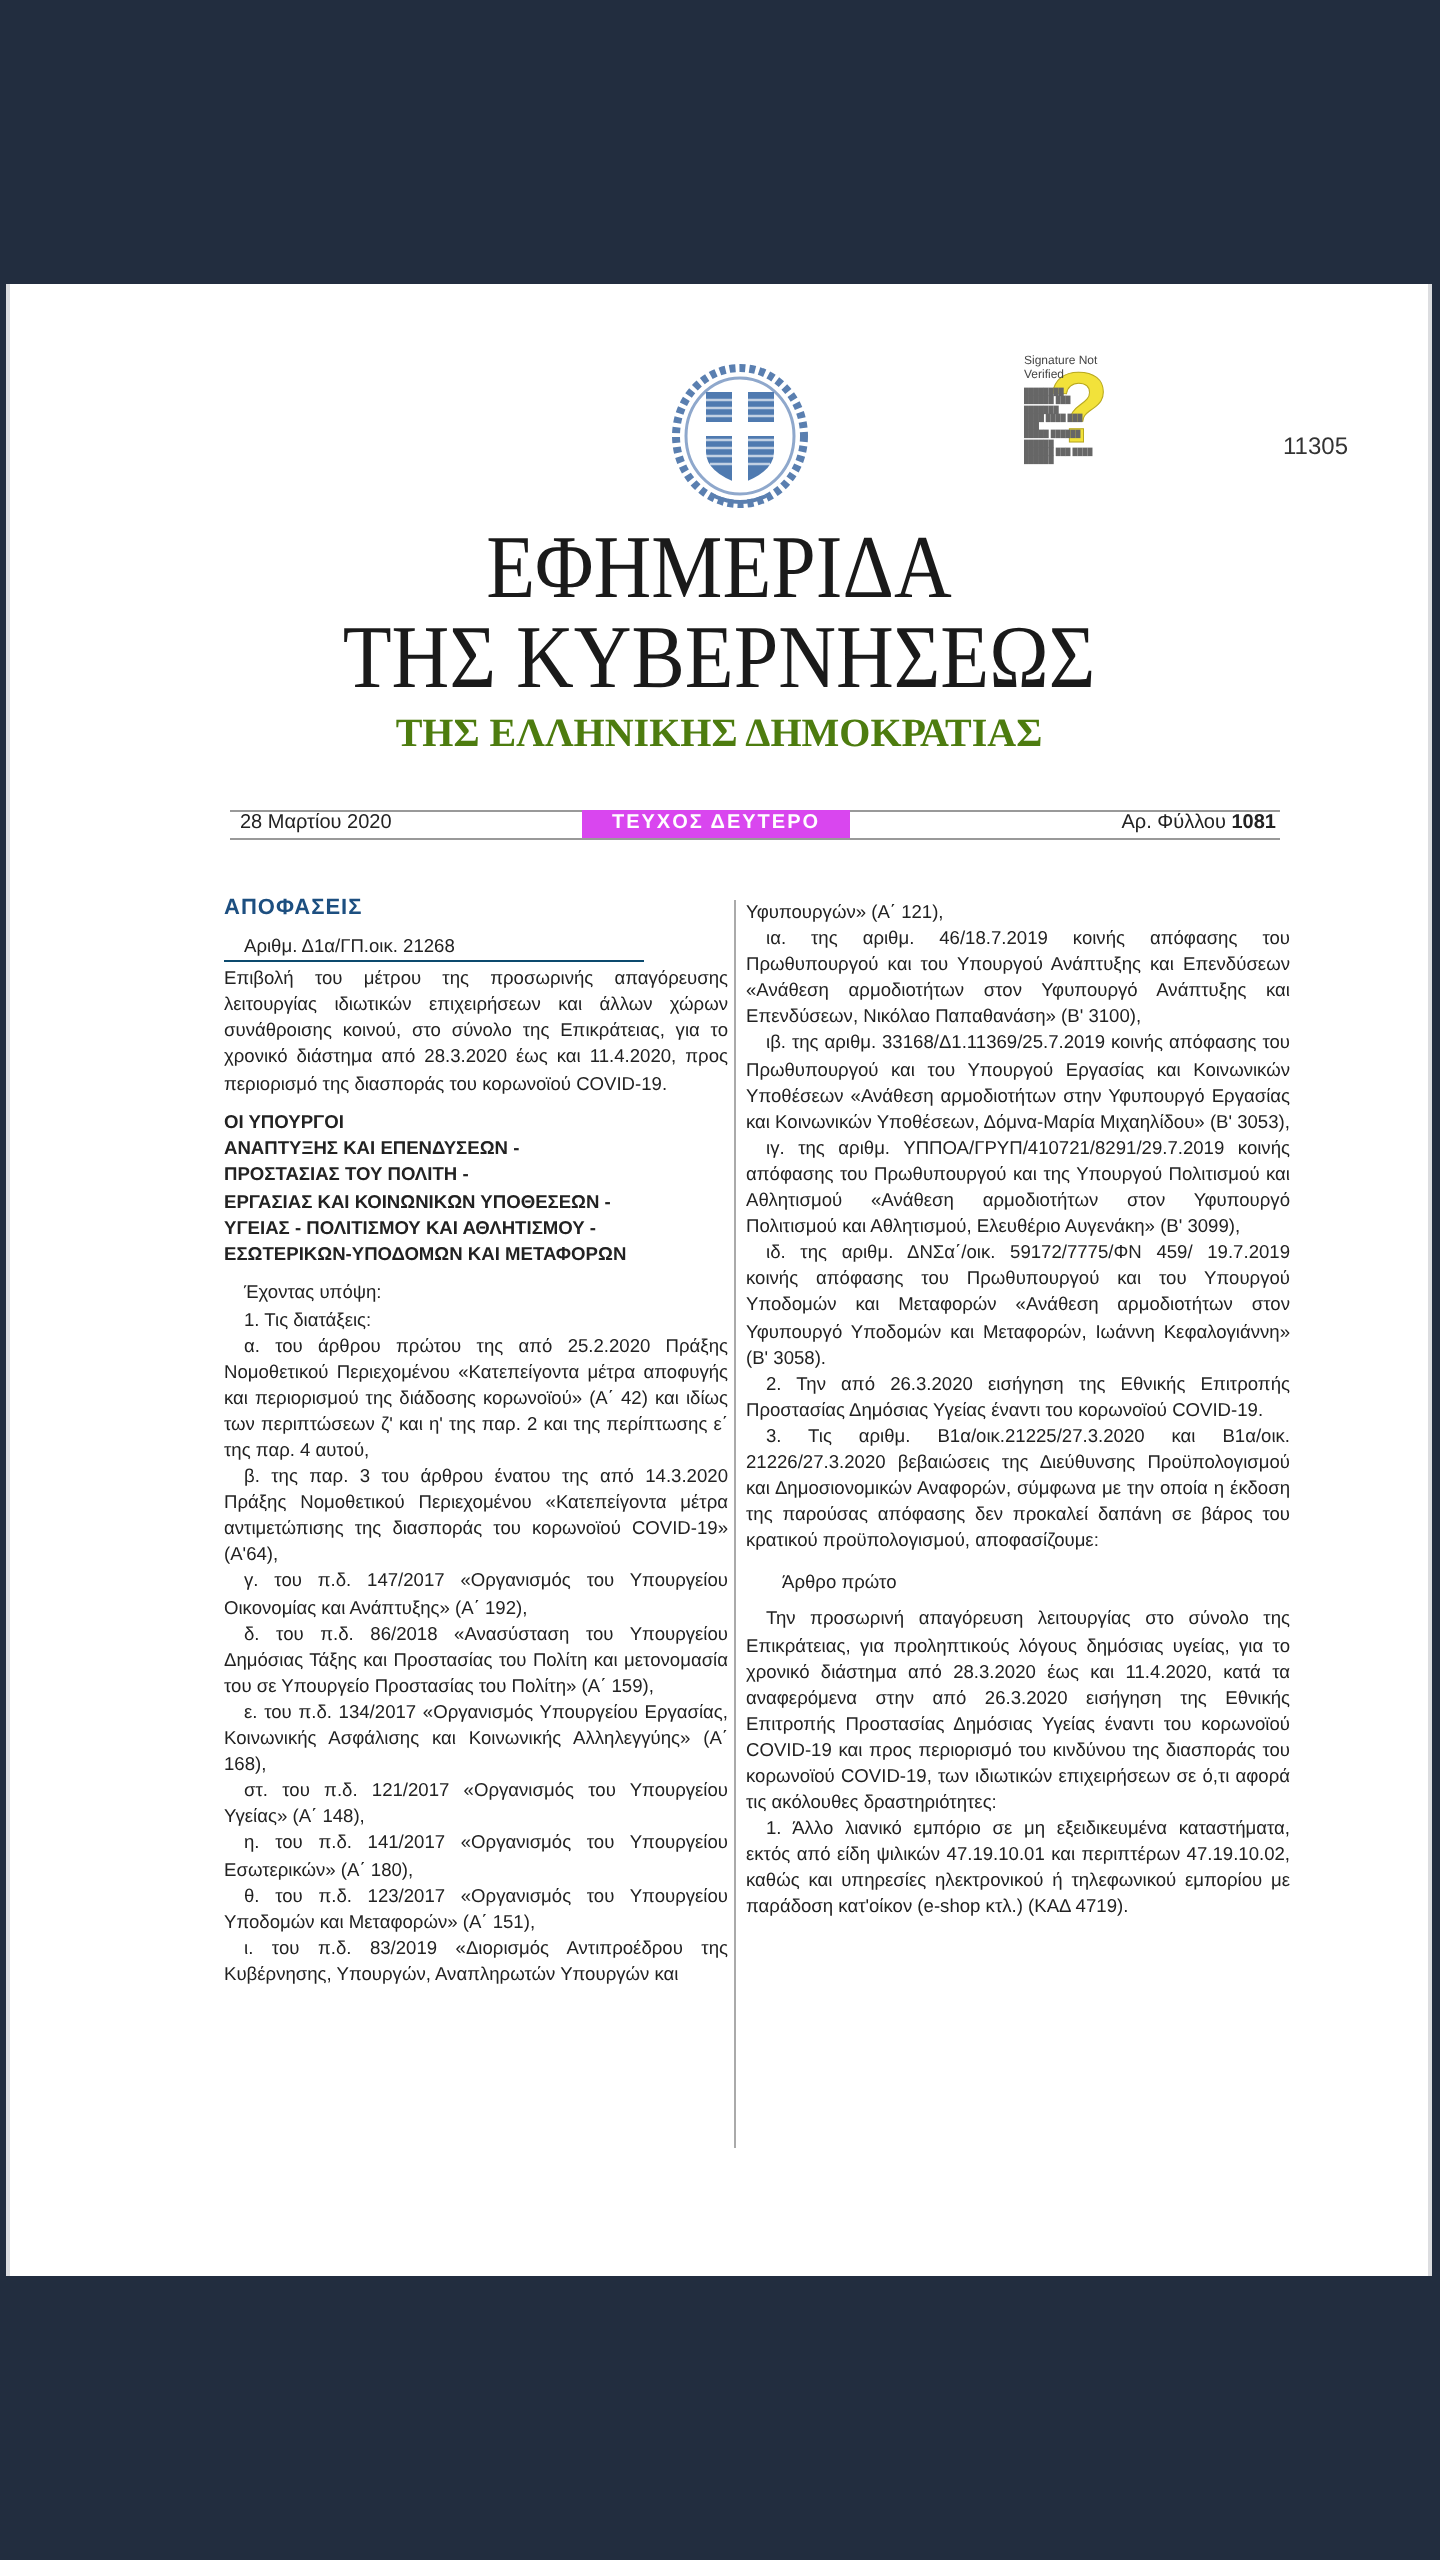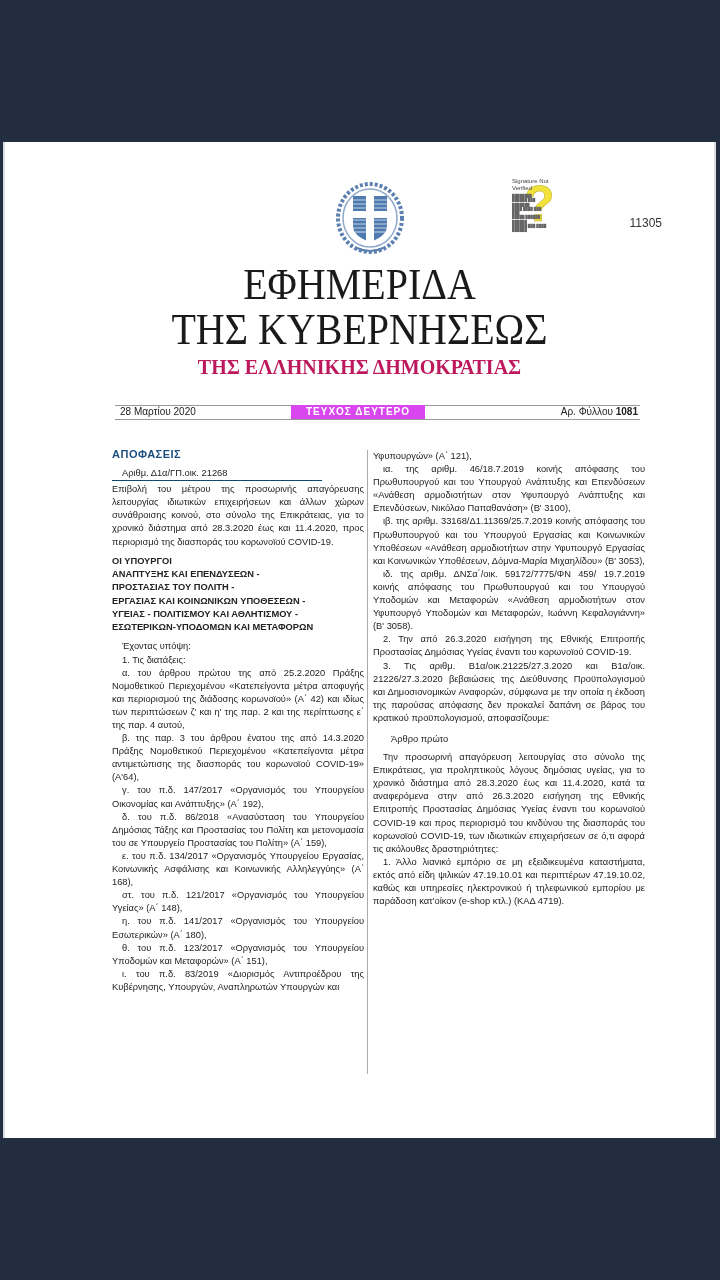--- a/index.html
+++ b/index.html
@@ -3,24 +3,24 @@
 <meta charset="utf-8">
 <style>
   html, body { margin:0; padding:0; }
   body { width:720px; height:1280px; background:#222d3f; position:relative; overflow:hidden; font-family:"DejaVu Sans", sans-serif; }
   .page { position:absolute; left:3px; top:142px; width:713px; height:996px; background:#ffffff; border-left:2px solid #dcdde0; border-right:2px solid #dcdde0; box-sizing:border-box; }
   .emblem { position:absolute; left:330px; top:38px; width:70px; height:76px; }
   .sig { position:absolute; left:505px; top:36px; width:64px; height:60px; }
   .sig .t1 { position:absolute; left:2px; top:0; font-size:6px; line-height:7px; color:#444; font-family:"Liberation Sans", sans-serif; }
   .sig .q { position:absolute; left:14px; top:-4px; font-size:50px; font-weight:bold; color:#f2e23a; font-family:"Liberation Sans", sans-serif; -webkit-text-stroke:0.5px #b8a81e; line-height:60px; }
   .sig .small { position:absolute; left:2px; top:16px; font-size:3.5px; line-height:4.3px; color:#666; font-family:"Liberation Sans", sans-serif; }
-  .pagenum { position:absolute; right:52px; top:74px; font-size:12px; color:#333; font-family:"Liberation Sans", sans-serif; }
+  .pagenum { position:absolute; right:40px; top:74px; font-size:12px; color:#333; font-family:"Liberation Sans", sans-serif; }
   .title1 { position:absolute; left:0; width:100%; top:118px; text-align:center; font-family:"Liberation Serif", serif; font-size:40px; color:#1a1a1a; letter-spacing:0px; transform:scaleY(1.12); }
   .title2 { position:absolute; left:0; width:100%; top:163px; text-align:center; font-family:"Liberation Serif", serif; font-size:40px; color:#1a1a1a; transform:scaleY(1.12); }
-  .title3 { position:absolute; left:0; width:100%; top:214px; text-align:center; font-family:"Liberation Serif", serif; font-size:20px; color:#be185d; font-weight:bold; }
+  .title3 { position:absolute; left:0; width:100%; top:214px; text-align:center; font-family:"Liberation Serif", serif; font-size:20px; color:#4d7c0f; font-weight:bold; }
   .hr-top { position:absolute; left:110px; right:74px; top:263px; border-top:1px solid #999; }
   .hr-bot { position:absolute; left:110px; right:74px; top:277px; border-top:1px solid #999; }
   .date { position:absolute; left:115px; top:264px; font-size:10px; color:#222; font-family:"Liberation Sans", sans-serif; }
   .issue { position:absolute; left:286px; top:263px; width:134px; height:14px; background:#d946ef; color:#fff; font-size:10px; font-weight:bold; text-align:center; line-height:14px; letter-spacing:1px; font-family:"Liberation Sans", sans-serif; }
   .sheet { position:absolute; right:76px; top:264px; font-size:10px; color:#222; font-family:"Liberation Sans", sans-serif;text-align:right; }
   .sheet b { font-weight:bold; }
   .col { position:absolute; top:306px; font-size:9.3px; line-height:13.1px; color:#222; font-family:"Liberation Sans", sans-serif; text-align:justify; }
   .colL { left:107px; width:252px; }
   .colR { left:368px; width:272px; top:308px; }
   .vdiv { position:absolute; left:362px; top:308px; height:624px; border-left:1px solid #aaa; }
@@ -105,20 +105,21 @@
     <p class="p ind">στ. του π.δ. 121/2017 «Οργανισμός του Υπουργείου Υγείας» (Α΄ 148),</p>
     <p class="p ind">η. του π.δ. 141/2017 «Οργανισμός του Υπουργείου Εσωτερικών» (Α΄ 180),</p>
     <p class="p ind">θ. του π.δ. 123/2017 «Οργανισμός του Υπουργείου Υποδομών και Μεταφορών» (Α΄ 151),</p>
     <p class="p ind">ι. του π.δ. 83/2019 «Διορισμός Αντιπροέδρου της Κυβέρνησης, Υπουργών, Αναπληρωτών Υπουργών και</p>
   </div>
 
   <div class="col colR">
     <p class="p">Υφυπουργών» (Α΄ 121),</p>
     <p class="p ind">ια. της αριθμ. 46/18.7.2019 κοινής απόφασης του Πρωθυπουργού και του Υπουργού Ανάπτυξης και Επενδύσεων «Ανάθεση αρμοδιοτήτων στον Υφυπουργό Ανάπτυξης και Επενδύσεων, Νικόλαο Παπαθανάση» (Β' 3100),</p>
     <p class="p ind">ιβ. της αριθμ. 33168/Δ1.11369/25.7.2019 κοινής απόφασης του Πρωθυπουργού και του Υπουργού Εργασίας και Κοινωνικών Υποθέσεων «Ανάθεση αρμοδιοτήτων στην Υφυπουργό Εργασίας και Κοινωνικών Υποθέσεων, Δόμνα-Μαρία Μιχαηλίδου» (Β' 3053),</p>
+    <p class="p ind">ιγ. της αριθμ. ΥΠΠΟΑ/ΓΡΥΠ/410721/8291/29.7.2019 κοινής απόφασης του Πρωθυπουργού και της Υπουργού Πολιτισμού και Αθλητισμού «Ανάθεση αρμοδιοτήτων στον Υφυπουργό Πολιτισμού και Αθλητισμού, Ελευθέριο Αυγενάκη» (Β' 3099),</p>
     <p class="p ind">ιδ. της αριθμ. ΔΝΣα΄/οικ. 59172/7775/ΦΝ 459/ 19.7.2019 κοινής απόφασης του Πρωθυπουργού και του Υπουργού Υποδομών και Μεταφορών «Ανάθεση αρμοδιοτήτων στον Υφυπουργό Υποδομών και Μεταφορών, Ιωάννη Κεφαλογιάννη» (Β' 3058).</p>
     <p class="p ind">2. Την από 26.3.2020 εισήγηση της Εθνικής Επιτροπής Προστασίας Δημόσιας Υγείας έναντι του κορωνοϊού COVID-19.</p>
     <p class="p ind">3. Τις αριθμ. Β1α/οικ.21225/27.3.2020 και Β1α/οικ. 21226/27.3.2020 βεβαιώσεις της Διεύθυνσης Προϋπολογισμού και Δημοσιονομικών Αναφορών, σύμφωνα με την οποία η έκδοση της παρούσας απόφασης δεν προκαλεί δαπάνη σε βάρος του κρατικού προϋπολογισμού, αποφασίζουμε:</p>
     <div class="art">Άρθρο πρώτο</div>
     <p class="p ind">Την προσωρινή απαγόρευση λειτουργίας στο σύνολο της Επικράτειας, για προληπτικούς λόγους δημόσιας υγείας, για το χρονικό διάστημα από 28.3.2020 έως και 11.4.2020, κατά τα αναφερόμενα στην από 26.3.2020 εισήγηση της Εθνικής Επιτροπής Προστασίας Δημόσιας Υγείας έναντι του κορωνοϊού COVID-19 και προς περιορισμό του κινδύνου της διασποράς του κορωνοϊού COVID-19, των ιδιωτικών επιχειρήσεων σε ό,τι αφορά τις ακόλουθες δραστηριότητες:</p>
     <p class="p ind">1. Άλλο λιανικό εμπόριο σε μη εξειδικευμένα καταστήματα, εκτός από είδη ψιλικών 47.19.10.01 και περιπτέρων 47.19.10.02, καθώς και υπηρεσίες ηλεκτρονικού ή τηλεφωνικού εμπορίου με παράδοση κατ'οίκον (e-shop κτλ.) (ΚΑΔ 4719).</p>
   </div>
 
 </div>
 

